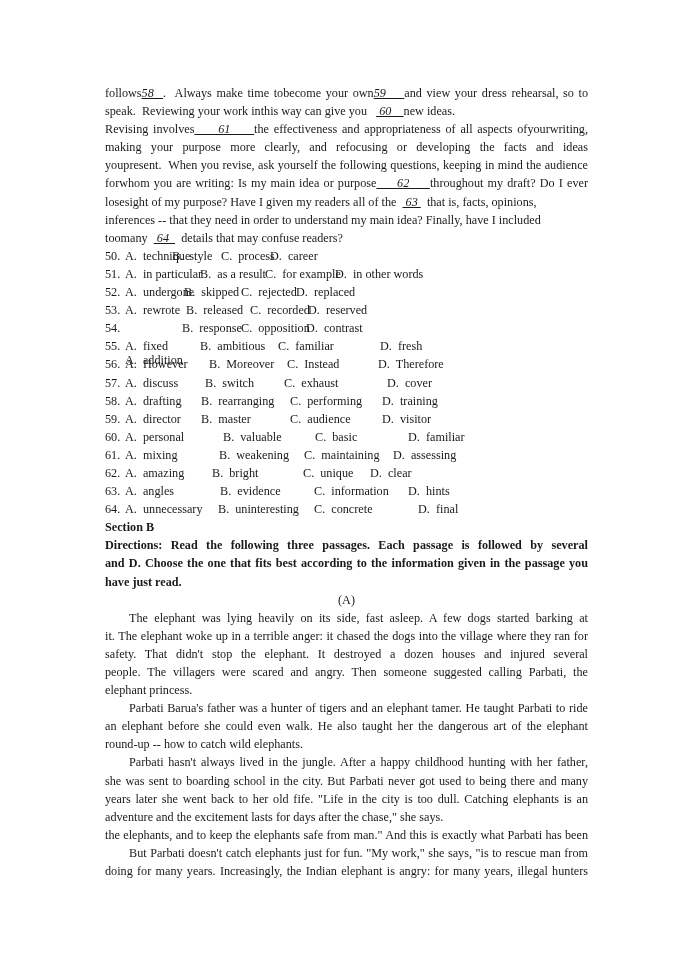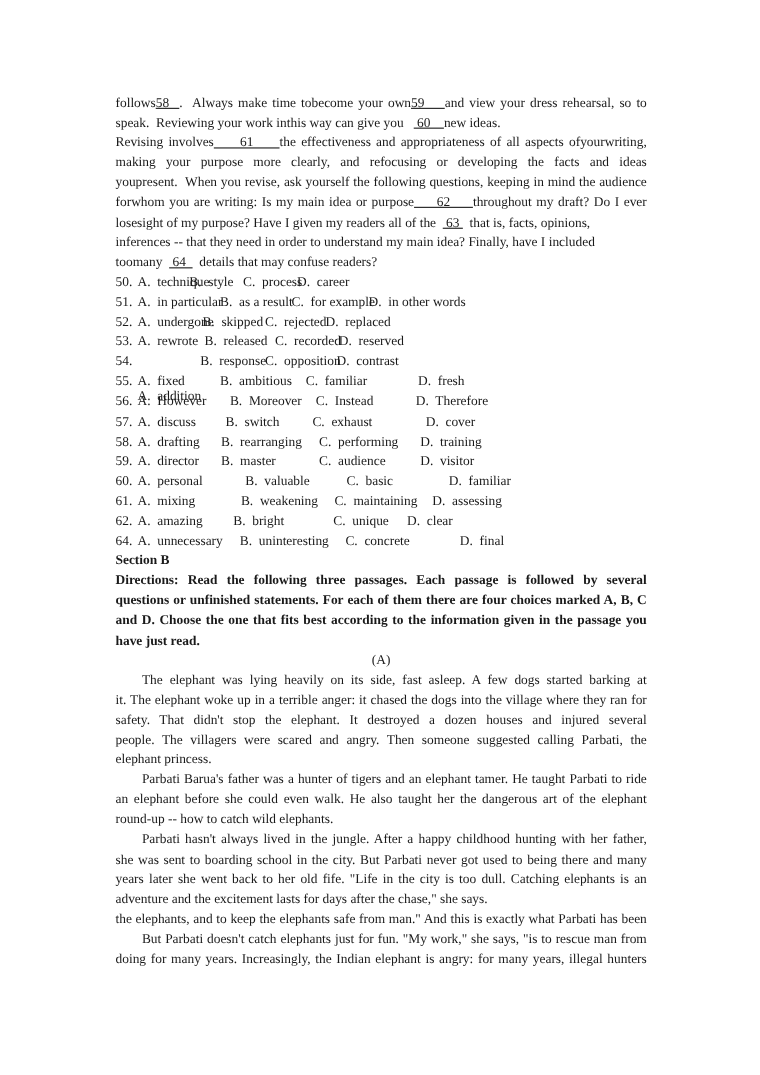--- a/index.html
+++ b/index.html
@@ -4,21 +4,21 @@
   <style>
     html, body { margin: 0; padding: 0; background: #ffffff; }
     body { width: 691px; height: 977px; overflow: hidden; position: relative; }
     .page {
       position: absolute; left: 105px; top: 84px; width: 483px;
       font-family: "Liberation Serif", serif; font-size: 12.2px; color: #1a1a1a;
       line-height: 18.1px;
     }
     .line { white-space: nowrap; display: block; }
     .just { text-align: justify; text-align-last: justify; white-space: normal; }
-    .blank { text-decoration: underline; }
+    .blank { text-decoration: underline; font-style: italic; }
     .opt-row { position: relative; height: 18.1px; white-space: nowrap; }
     .opt-row span { position: absolute; top: 0; }
     .bold { font-weight: bold; }
     .center { text-align: center; }
     .indent { text-indent: 24px; }
   </style>
 </head>
 <body>
 
 <div class="page">
@@ -119,31 +119,37 @@
         <span style="left: 288px; white-space: pre;">D.  assessing</span>
       </div>
       <div class="opt-row">
         <span style="left: 0px;">62.</span>
         <span style="left: 20px; white-space: pre;">A.  amazing</span>
         <span style="left: 107px; white-space: pre;">B.  bright</span>
         <span style="left: 198px; white-space: pre;">C.  unique</span>
         <span style="left: 265px; white-space: pre;">D.  clear</span>
       </div>
       <div class="opt-row">
+        <span style="left: 0px;">63.</span>
+        <span style="left: 20px; white-space: pre;">A.  angles</span>
+        <span style="left: 115px; white-space: pre;">B.  evidence</span>
+        <span style="left: 209px; white-space: pre;">C.  information</span>
+        <span style="left: 303px; white-space: pre;">D.  hints</span>
+      </div>
+      <div class="opt-row">
         <span style="left: 0px;">64.</span>
         <span style="left: 20px; white-space: pre;">A.  unnecessary</span>
         <span style="left: 113px; white-space: pre;">B.  uninteresting</span>
         <span style="left: 209px; white-space: pre;">C.  concrete</span>
         <span style="left: 313px; white-space: pre;">D.  final</span>
       </div>
     </div>
   <div class="bold line">Section B</div>
   <div id="directions" class="bold">
       <div class="line just">Directions: Read the following three passages.  Each passage is followed by several</div>
-      <div class="line just">questions or unfinished statements.  For each of them there are four choices marked A, B, C</div>
       <div class="line just">and D.  Choose the one that fits best according to the information given in the passage you</div>
       <div class="line">have just read.</div>
     </div>
   <div class="center line">(A)</div>
   <div id="passage">
       <div class="line just indent">The elephant was lying heavily on its side, fast asleep.  A few dogs started barking at</div>
       <div class="line just">it.  The elephant woke up in a terrible anger: it chased the dogs into the village where they ran for</div>
       <div class="line just">safety.  That didn't stop the elephant.  It destroyed a dozen houses and injured several</div>
       <div class="line just">people.  The villagers were scared and angry.  Then someone suggested calling Parbati, the</div>
       <div class="line">elephant princess.</div>

